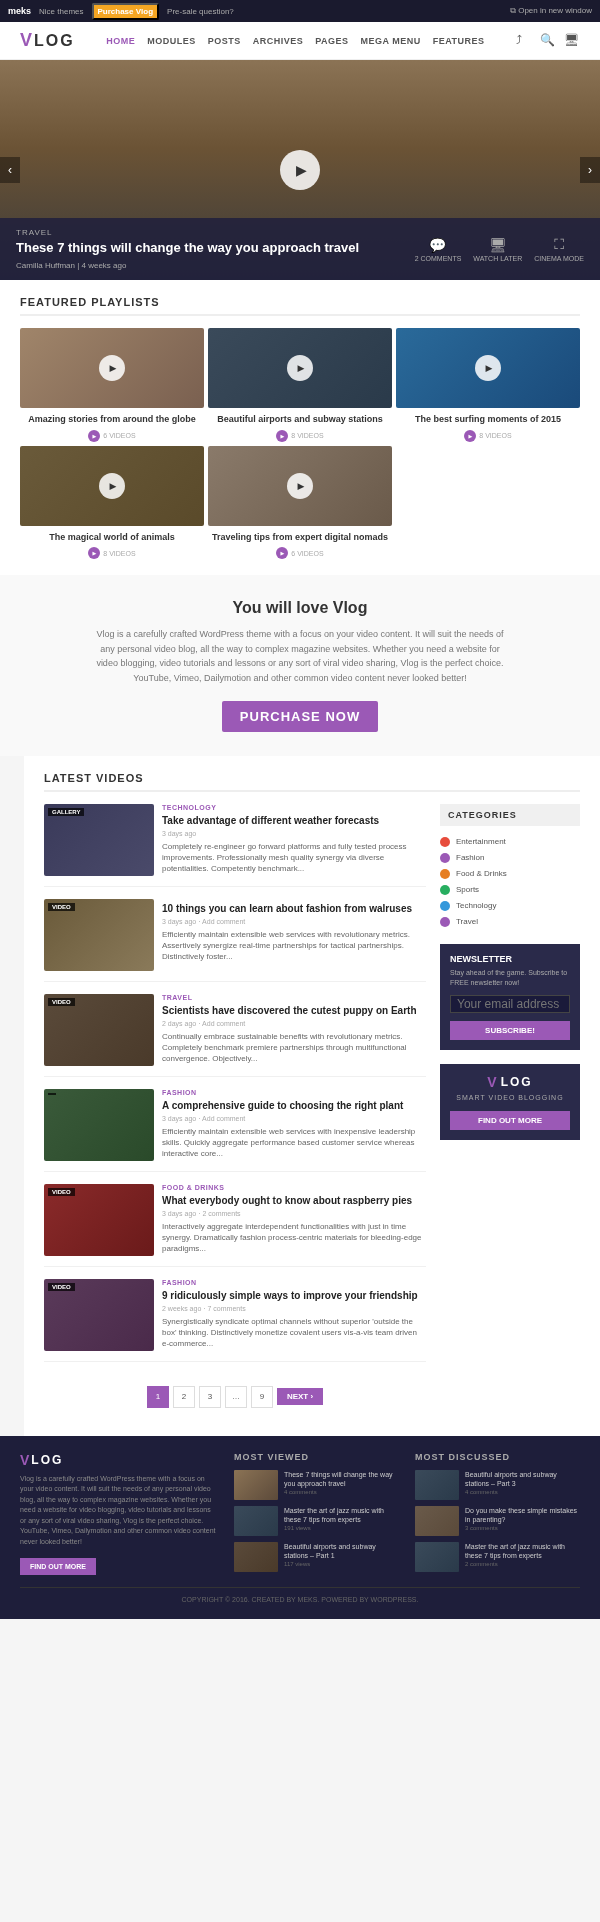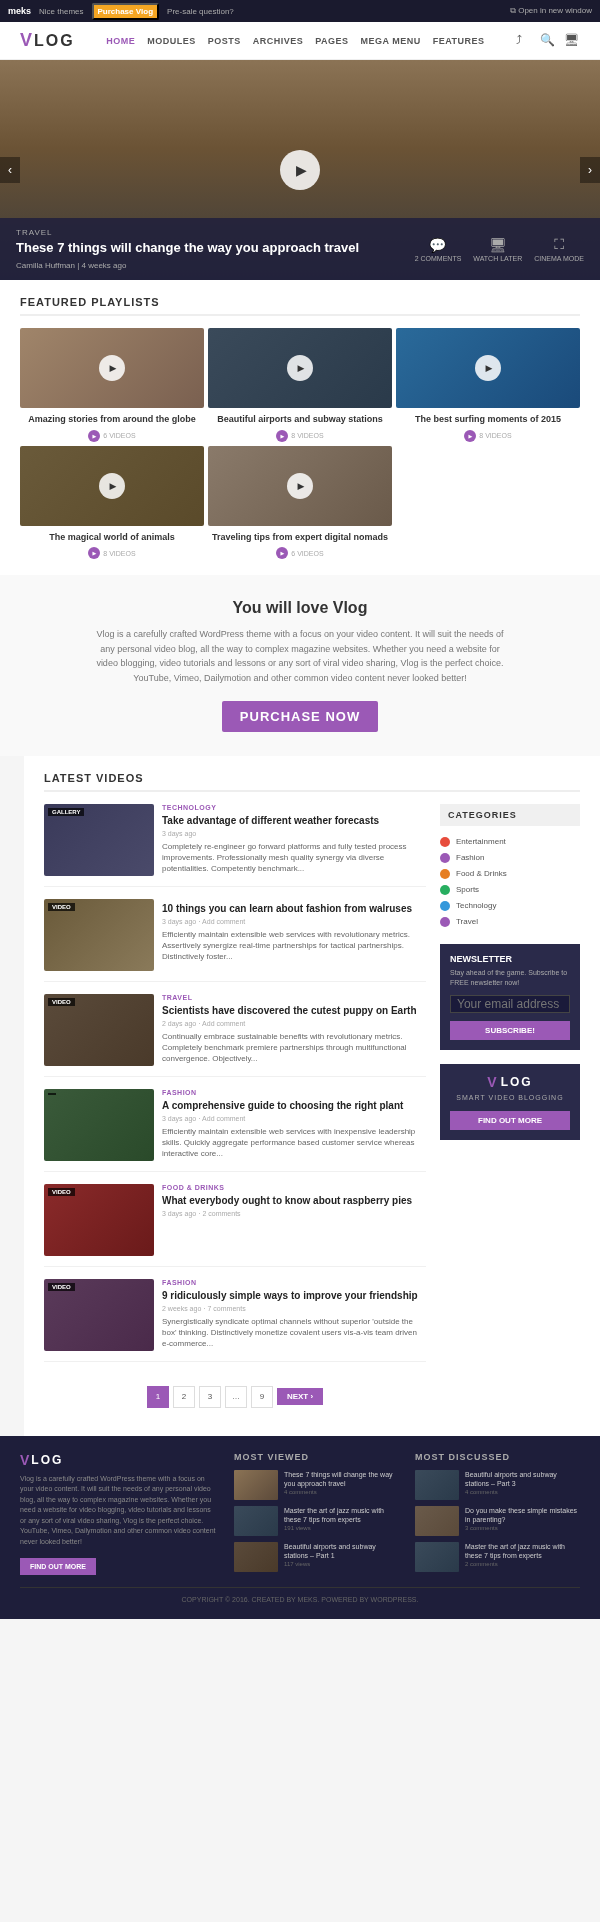--- a/index.html
+++ b/index.html
@@ -327,20 +327,21 @@
       </div>
 
       <div class="video-item">
         <div class="video-thumb thumb-raspberry">
           <span class="video-label">VIDEO</span>
         </div>
         <div class="video-info">
           <div class="video-category">FOOD &amp; DRINKS</div>
           <div class="video-title">What everybody ought to know about raspberry pies</div>
           <div class="video-meta">3 days ago · 2 comments</div>
+          <div class="video-excerpt">Interactively aggregate interdependent functionalities with just in time synergy. Dramatically fashion process-centric materials for bleeding-edge paradigms...</div>
         </div>
       </div>
 
       <div class="video-item">
         <div class="video-thumb thumb-friendship">
           <span class="video-label">VIDEO</span>
         </div>
         <div class="video-info">
           <div class="video-category">FASHION</div>
           <div class="video-title">9 ridiculously simple ways to improve your friendship</div>

